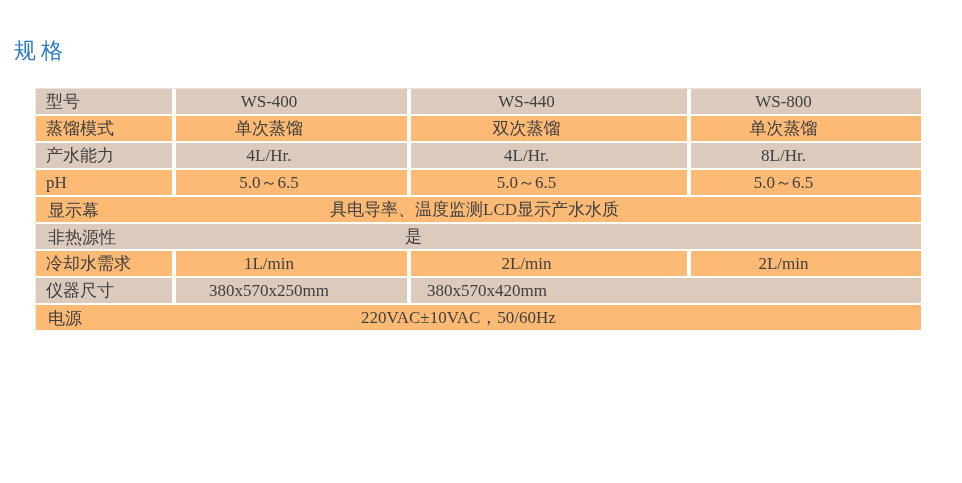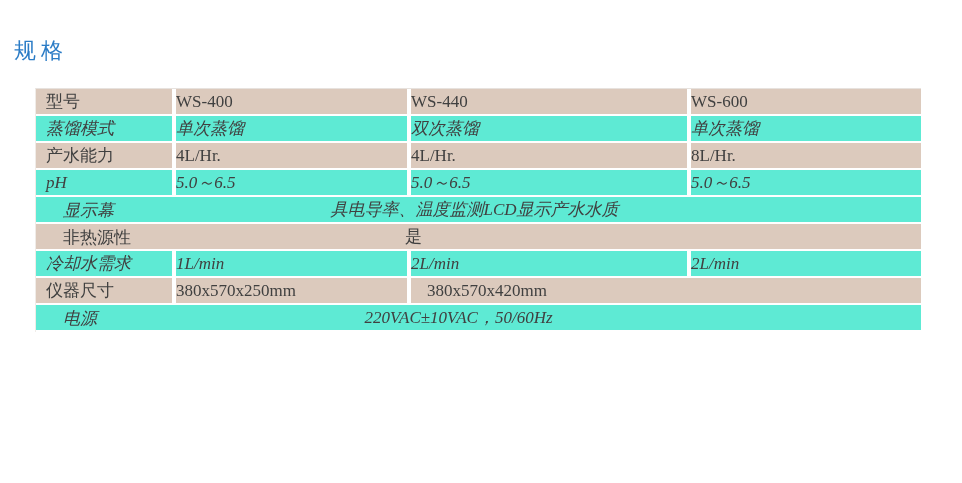--- a/index.html
+++ b/index.html
@@ -44,37 +44,38 @@
   col.c3 { width: 230px; }
   td {
     height: 27px;
     padding: 0;
     border-bottom: 2px solid #ffffff;
     box-sizing: border-box;
     white-space: nowrap;
     overflow: hidden;
   }
   tr.dark  td { background: #dccabd; }
-  tr.light td { background: #5eead4; font-style: italic; }
+  tr.light td { background: #fdba74; }
   td.sep { border-right: 4px solid #ffffff; }
   td.lbl {
     text-align: left;
     padding-left: 10px;
   }
   td.val {
+    text-align: center;
     padding-right: 45px;
     margin-left: 45px;
   }
   td.merged2 {
     padding-left: 16px;
   }
   td.mergedrow { position: relative; }
   td.mergedrow .mlbl {
     position: absolute;
-    left: 27px;
+    left: 12px;
     top: 50%;
     transform: translateY(-50%);
   }
   td.mergedrow .mval { text-align: center; }
   .shift-display { padding-right: 8px; }
   .shift-yes     { padding-right: 130px; }
   .shift-power   { padding-right: 40px; }
 </style>
 </head>
 <body>
@@ -89,21 +90,21 @@
         <col class="c1">
         <col class="c2">
         <col class="c3">
     </colgroup>
     <tbody>
 
       <tr class="dark">
         <td class="lbl sep">型号</td>
         <td class="val sep">WS-400</td>
         <td class="val sep">WS-440</td>
-        <td class="val">WS-600</td>
+        <td class="val">WS-800</td>
       </tr>
 
       <tr class="light">
         <td class="lbl sep">蒸馏模式</td>
         <td class="val sep">单次蒸馏</td>
         <td class="val sep">双次蒸馏</td>
         <td class="val">单次蒸馏</td>
       </tr>
 
       <tr class="dark">

